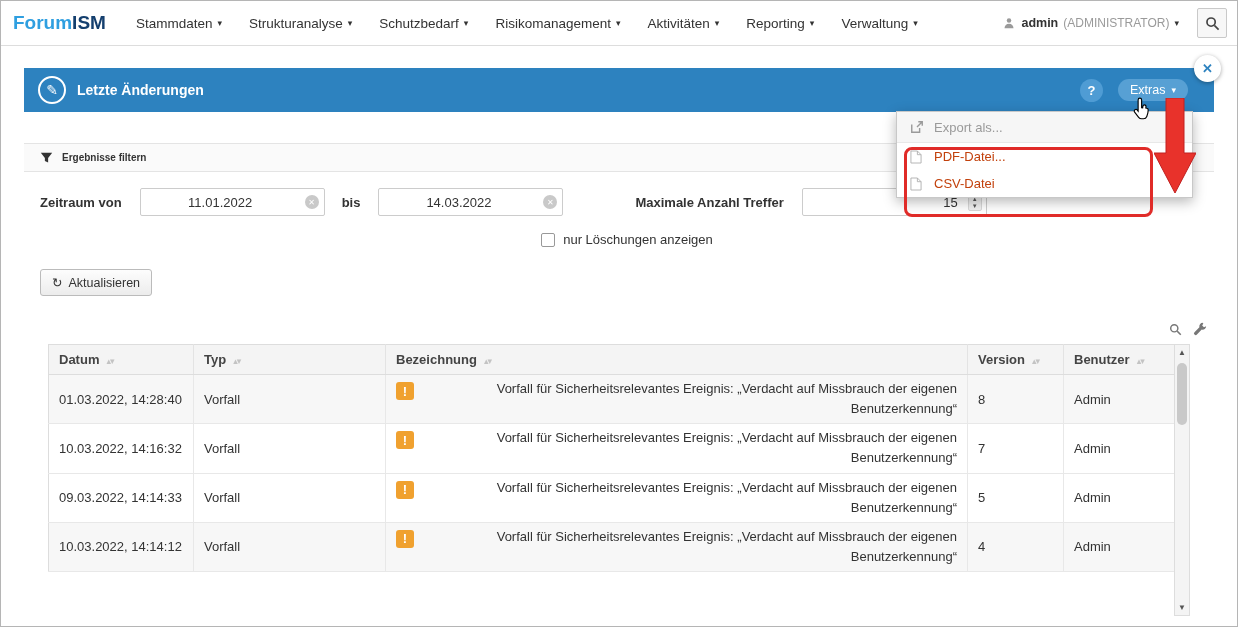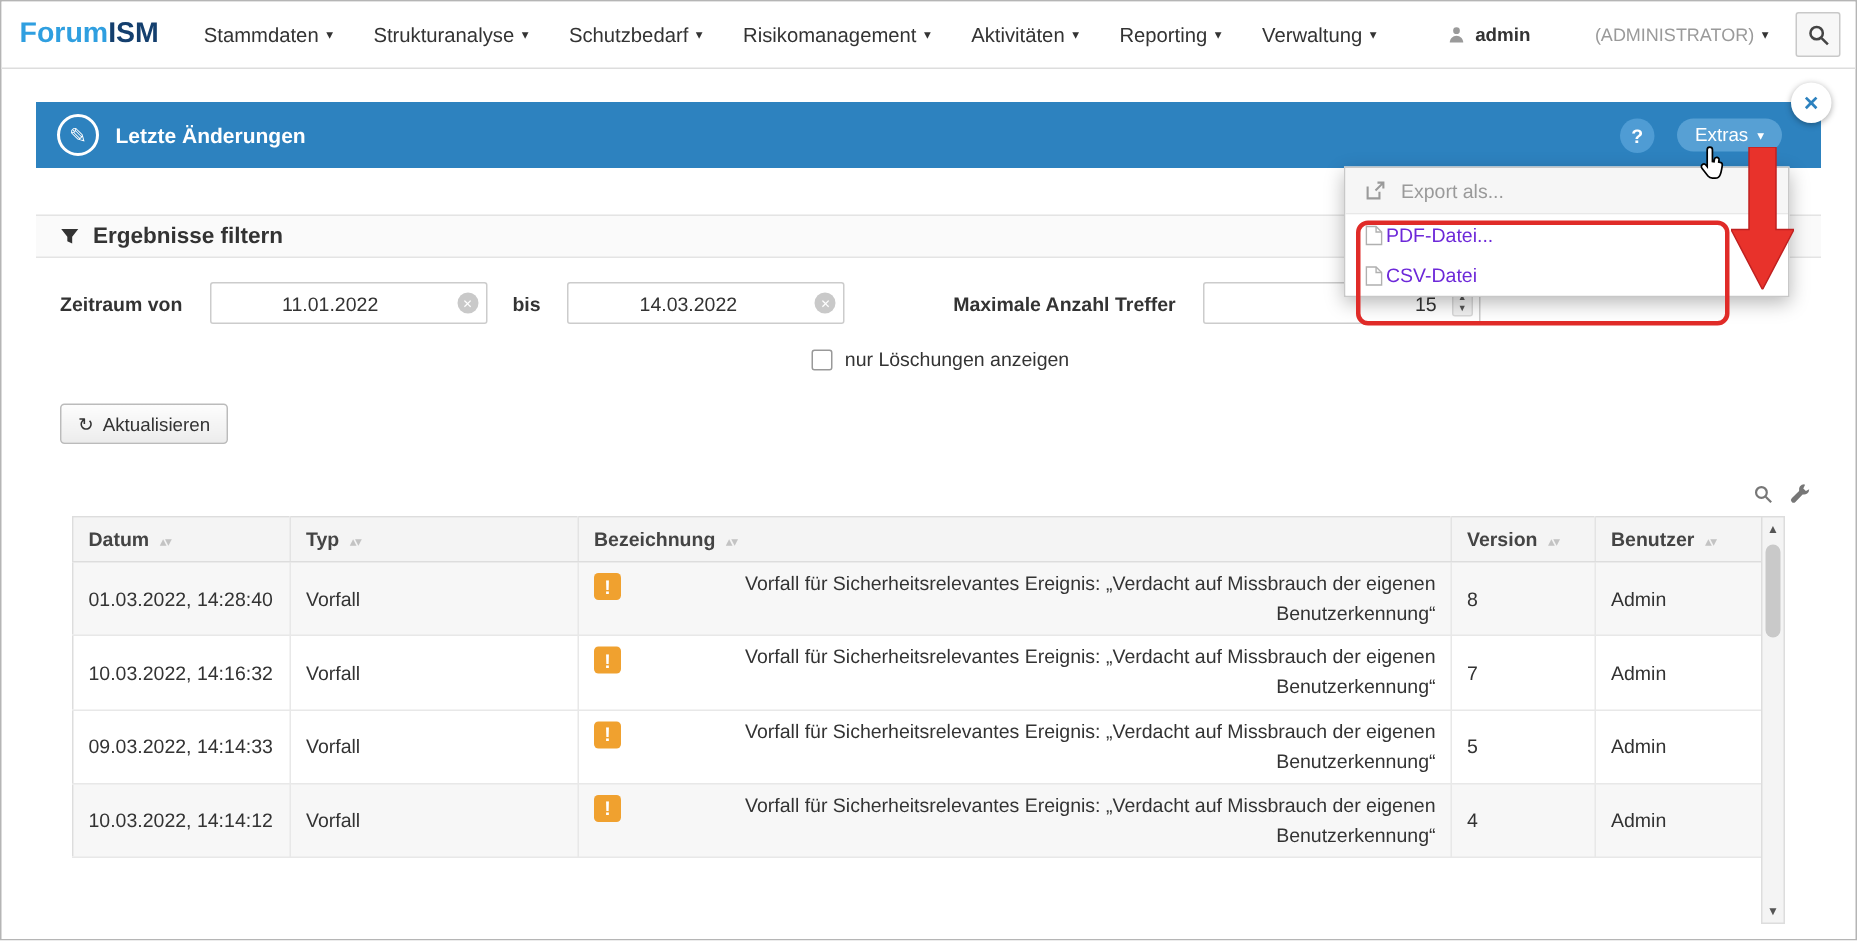--- a/index.html
+++ b/index.html
@@ -11,34 +11,34 @@
   }
   
   .navbar { display:flex; align-items:center; height:45px; padding:0 10px 0 12px; border-bottom:1px solid #ddd; background:#fff; }
   .brand { font-size:19px; font-weight:700; margin-right:30px; cursor:pointer; }
   .brand .b1 { color:#2f9fe0; } .brand .b2 { color:#143f6e; }
   .nav-menu { display:flex; gap:27px; }
   .nav-item { display:flex; align-items:center; gap:5px; font-size:13.5px; color:#333; cursor:pointer; white-space:nowrap; }
   .caret { font-size:9px; color:#333; }
   .nav-right { margin-left:auto; display:flex; align-items:center; gap:6px; }
   .user-name { font-weight:700; font-size:12.5px; color:#333; }
-  .user-role { color:#9a9a9a; font-size:12px;margin-left:38px; }
+  .user-role { color:#9a9a9a; font-size:12px; }
   .search-btn { width:30px; height:30px; border:1px solid #c9c9c9; background:#f7f7f7; border-radius:2px; display:flex; align-items:center; justify-content:center; margin-left:12px; cursor:pointer; }
   
   .content { padding:0 23px; }
   .panel-bar { margin-top:22px; height:44px; background:#2d82bf; display:flex; align-items:center; padding:0 26px 0 14px; position:relative; color:#fff; }
   .pencil-circle { width:28px; height:28px; border:2px solid #fff; border-radius:50%; display:flex; align-items:center; justify-content:center; font-size:14px; margin-right:11px; }
   .panel-title { font-weight:700; font-size:14px; }
   .panel-right { margin-left:auto; display:flex; align-items:center; gap:15px; }
   .help-circle { width:23px; height:23px; border-radius:50%; background:#4f9cd4; color:#fff; display:flex; align-items:center; justify-content:center; font-weight:700; font-size:13px; cursor:pointer; }
   .extras-btn { background:#57a0d4; border-radius:13px; padding:4px 12px; font-size:12.5px; color:#fff; display:flex; gap:6px; align-items:center; cursor:pointer; }
   .extras-btn .caret { color:#fff; }
   .close-circle { position:absolute; right:-7px; top:-13px; width:27px; height:27px; background:#fff; border-radius:50%; box-shadow:0 1px 4px rgba(0,0,0,.35); color:#2d82bf; display:flex; align-items:center; justify-content:center; font-weight:700; font-size:13px; cursor:pointer; }
   
-  .filter-bar { margin-top:31px; height:29px; background:#fafafa; border-top:1px solid #e4e4e4; border-bottom:1px solid #e4e4e4; display:flex; align-items:center; gap:9px; padding:0 16px; font-weight:700; font-size:15px; color:#333; }
+  .filter-bar { margin-top:31px; height:29px; background:#fafafa; border-top:1px solid #e4e4e4; border-bottom:1px solid #e4e4e4; display:flex; align-items:center; gap:9px; padding:0 16px; font-weight:700; font-size:10px; color:#333; }
   .form-row { margin-top:16px; display:flex; align-items:center; padding-left:16px; }
   .form-label { font-weight:700; white-space:nowrap; }
   .input-wrap { position:relative; margin-left:18px; }
   .text-input { width:185px; height:28px; border:1px solid #ccc; border-radius:2px; text-align:center; font:13px "Liberation Sans",sans-serif; color:#333; padding-right:24px; background:#fff; }
   .clear-btn { position:absolute; right:6px; top:7px; width:14px; height:14px; background:#c9c9c9; color:#fff; border-radius:50%; font-size:8px; display:flex; align-items:center; justify-content:center; cursor:pointer; }
   .bis-label { margin-left:17px; }
   .max-label { margin-left:72px; }
   .num-input { width:185px; height:28px; border:1px solid #ccc; border-radius:2px; text-align:right; padding-right:28px; font:13px "Liberation Sans",sans-serif; color:#333; background:#fff; }
   .spinner { position:absolute; right:5px; top:6px; width:14px; height:17px; display:flex; flex-direction:column; align-items:center; justify-content:center; gap:1px; color:#555; font-size:6px; line-height:6px; background:#f0f0f0; border:1px solid #d8d8d8; border-radius:2px; cursor:pointer; }
   .checkbox-row { margin-top:16px; padding-left:16px; display:flex; align-items:center; gap:8px;justify-content:center; }
@@ -57,21 +57,21 @@
   tr.odd td { background:#f7f7f7; }
   .sort { color:#c3c3c3; font-size:9px; margin-left:7px; letter-spacing:-1px; font-weight:400; }
   .bez-cell { display:flex; gap:10px; align-items:flex-start; }
   .warn-icon { flex:0 0 auto; width:18px; height:18px; background:#f0a12f; border-radius:3px; color:#fff; font-weight:700; font-size:13px; display:flex; align-items:center; justify-content:center; margin-top:3px; }
   .bez-text { line-height:1.55;text-align:right; }
   .scrollbar { position:absolute; top:0; right:0; width:16px; height:272px; background:#f4f4f4; border:1px solid #ddd; display:flex; flex-direction:column; justify-content:space-between; align-items:center; font-size:8px; color:#555; padding:3px 0; cursor:pointer; }
   .scroll-thumb { position:absolute; top:18px; left:2px; width:10px; height:62px; background:#c9c9c9; border-radius:5px; }
   
   .dropdown { position:absolute; left:895px; top:110px; width:297px; background:#fff; border:1px solid #c8c8c8; box-shadow:0 4px 12px rgba(0,0,0,.28); z-index:10; }
   .dd-header { height:31px; display:flex; align-items:center; gap:10px; padding:0 13px; color:#9a9a9a; background:#f6f6f6; border-bottom:1px solid #e8e8e8; font-size:13px; }
-  .dd-item { height:27px; display:flex; align-items:center; gap:2px; padding:0 13px; font-size:13px; color:#6d28d9; cursor:pointer; background:#fff; }
+  .dd-item { height:27px; display:flex; align-items:center; gap:12px; padding:0 13px; font-size:13px; color:#c2410c; cursor:pointer; background:#fff; }
   .red-rect { position:absolute; left:903px; top:146px; width:249px; height:70px; border:3px solid #e02b28; border-radius:8px; z-index:20; pointer-events:none; }
   .red-arrow { position:absolute; left:1153px; top:97px; z-index:20; pointer-events:none; }
   .cursor-hand { position:absolute; left:1131px; top:95px; z-index:30; pointer-events:none; }
 </style>
 </head>
 <body>
 
 <div class="page">
 
   <div class="navbar">

